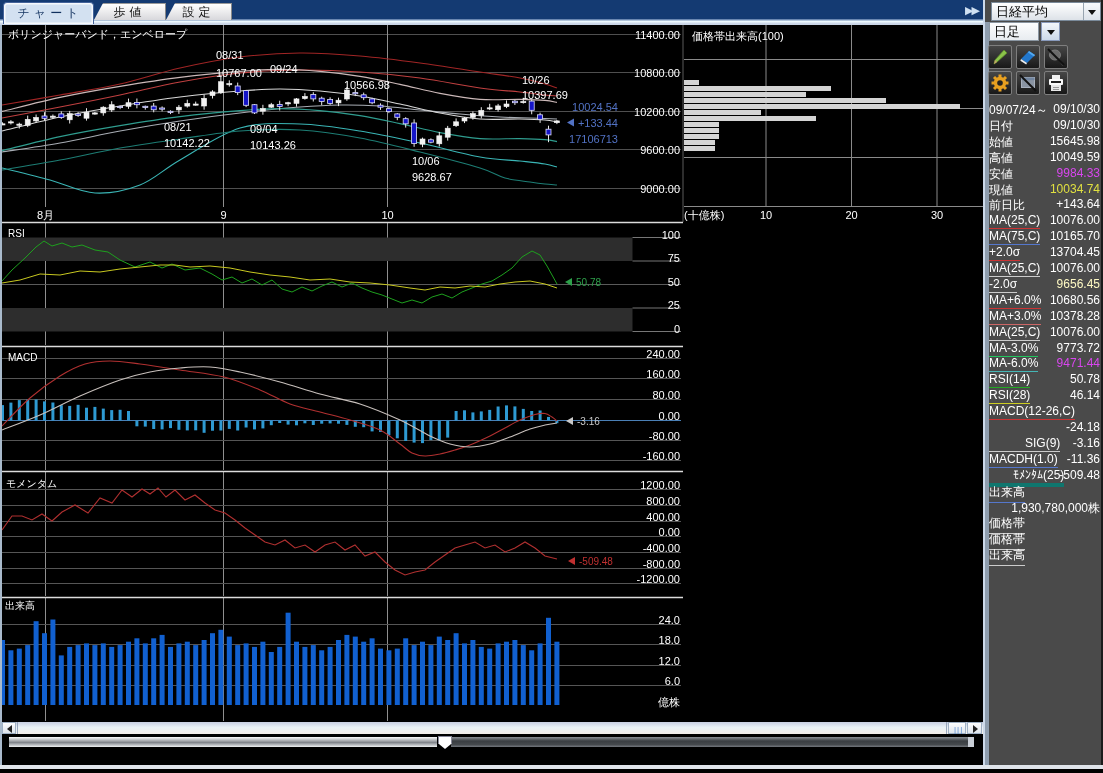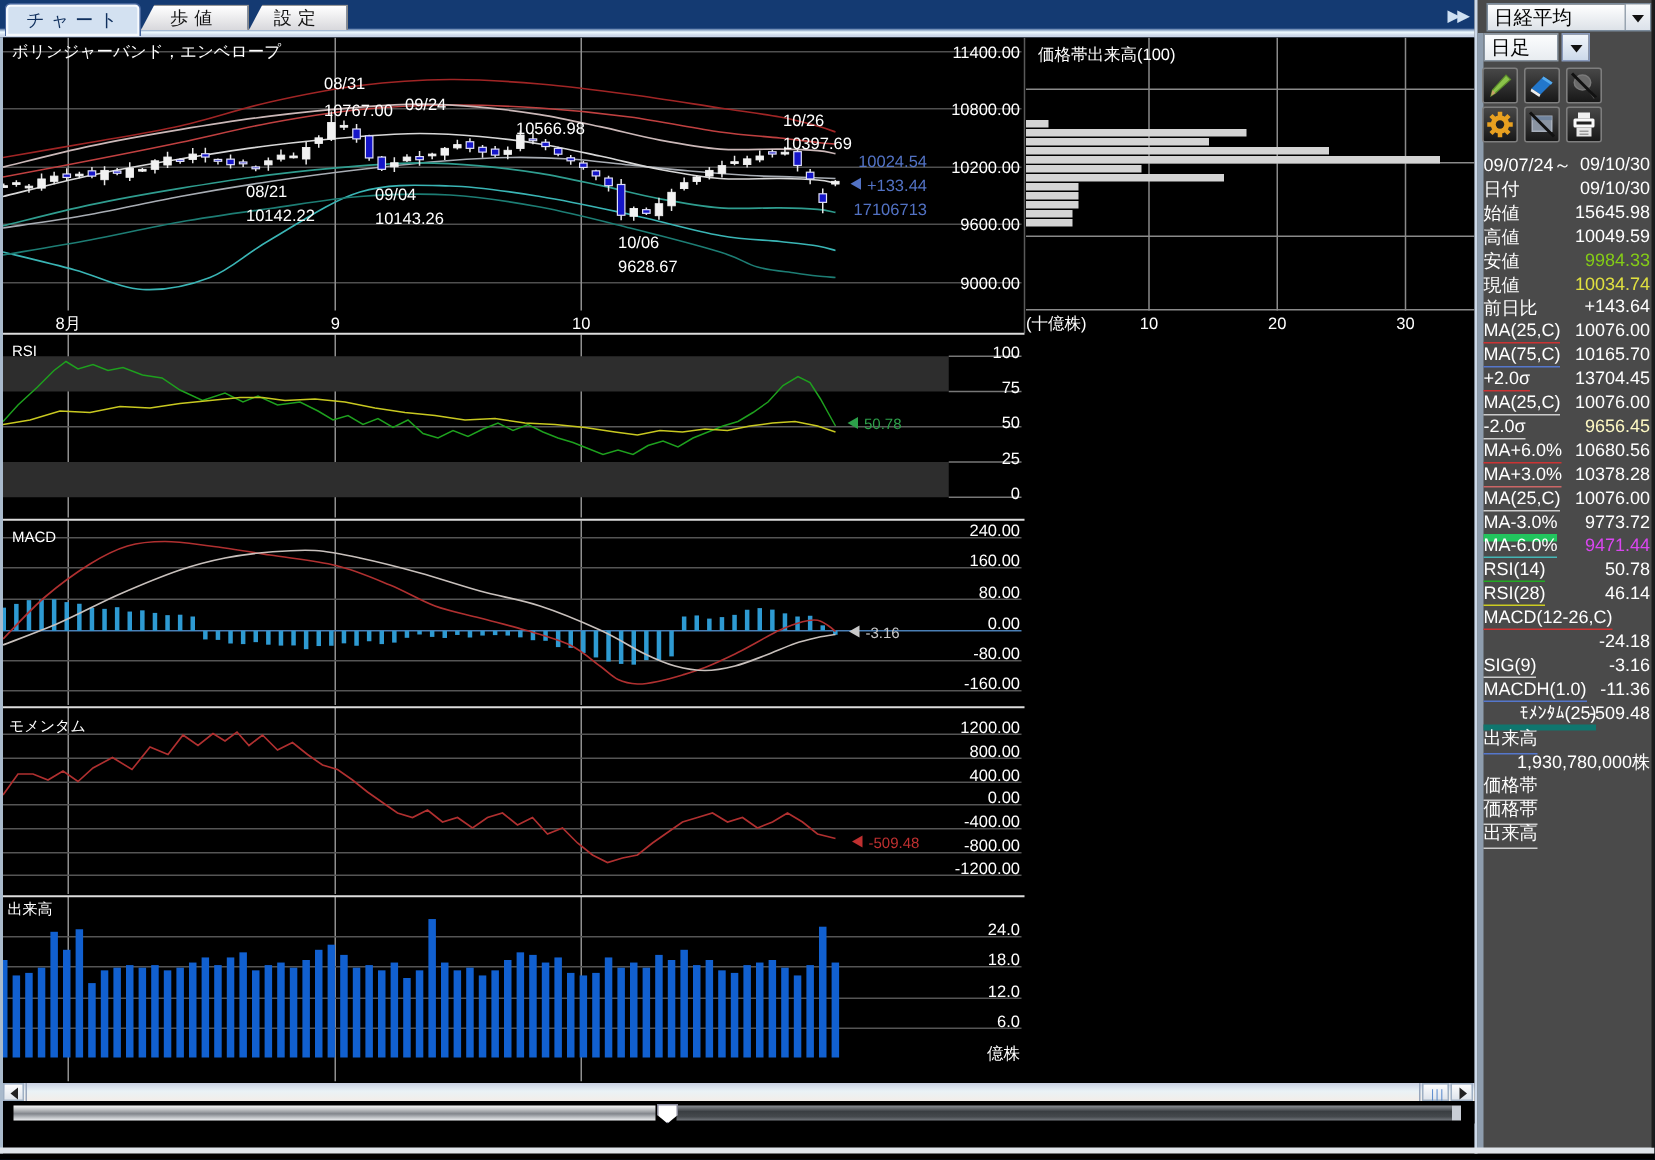--- a/index.html
+++ b/index.html
@@ -533,21 +533,21 @@
     <div class="prow" style="top:133.8px">
       <span class="plbl" style="">始値</span>
       <span class="pval" style="color:#fff">15645.98</span>
     </div>
     <div class="prow" style="top:149.7px">
       <span class="plbl" style="">高値</span>
       <span class="pval" style="color:#fff">10049.59</span>
     </div>
     <div class="prow" style="top:165.6px">
       <span class="plbl" style="">安値</span>
-      <span class="pval" style="color:#84cc16">9984.33</span>
+      <span class="pval" style="color:#d946ef">9984.33</span>
     </div>
     <div class="prow" style="top:181.5px">
       <span class="plbl" style="">現値</span>
       <span class="pval" style="color:#e0e040">10034.74</span>
     </div>
     <div class="prow" style="top:197.4px">
       <span class="plbl" style="">前日比</span>
       <span class="pval" style="color:#fff">+143.64</span>
     </div>
     <div class="prow" style="top:213.3px">
@@ -576,21 +576,21 @@
     </div>
     <div class="prow" style="top:308.7px">
       <span class="plbl" style="border-bottom:1px solid #c66;">MA+3.0%</span>
       <span class="pval" style="color:#fff">10378.28</span>
     </div>
     <div class="prow" style="top:324.6px">
       <span class="plbl" style="border-bottom:1px solid #ccc;">MA(25,C)</span>
       <span class="pval" style="color:#fff">10076.00</span>
     </div>
     <div class="prow" style="top:340.5px">
-      <span class="plbl" style="border-bottom:5px solid #22c55e;">MA-3.0%</span>
+      <span class="plbl" style="border-bottom:1px solid #22c55e;">MA-3.0%</span>
       <span class="pval" style="color:#fff">9773.72</span>
     </div>
     <div class="prow" style="top:356.4px">
       <span class="plbl" style="border-bottom:1px solid #45b5b5;">MA-6.0%</span>
       <span class="pval" style="color:#d946ef">9471.44</span>
     </div>
     <div class="prow" style="top:372.3px">
       <span class="plbl" style="border-bottom:1px solid #2a2;">RSI(14)</span>
       <span class="pval" style="color:#fff">50.78</span>
     </div>
@@ -600,21 +600,21 @@
     </div>
     <div class="prow" style="top:404.1px">
       <span class="plbl" style="border-bottom:1px solid #c33;">MACD(12-26,C)</span>
       <span class="pval" style="color:#fff"></span>
     </div>
     <div class="prow" style="top:420.0px">
       <span class="plbl" style=""></span>
       <span class="pval" style="color:#fff">-24.18</span>
     </div>
     <div class="prow" style="top:435.9px">
-      <span class="plbl" style="border-bottom:1px solid #ccc;">SIG(9)</span>
+      <span class="plbl" style="border-bottom:1px solid #ccc;padding-left:36px;">SIG(9)</span>
       <span class="pval" style="color:#fff">-3.16</span>
     </div>
     <div class="prow" style="top:451.8px">
       <span class="plbl" style="border-bottom:1px solid #57c;">MACDH(1.0)</span>
       <span class="pval" style="color:#fff">-11.36</span>
     </div>
     <div class="prow" style="top:467.7px">
       <span class="plbl" style="border-bottom:4px solid #0f766e;padding-left:24px;">ﾓﾒﾝﾀﾑ(25)</span>
       <span class="pval" style="color:#fff">-509.48</span>
     </div>

